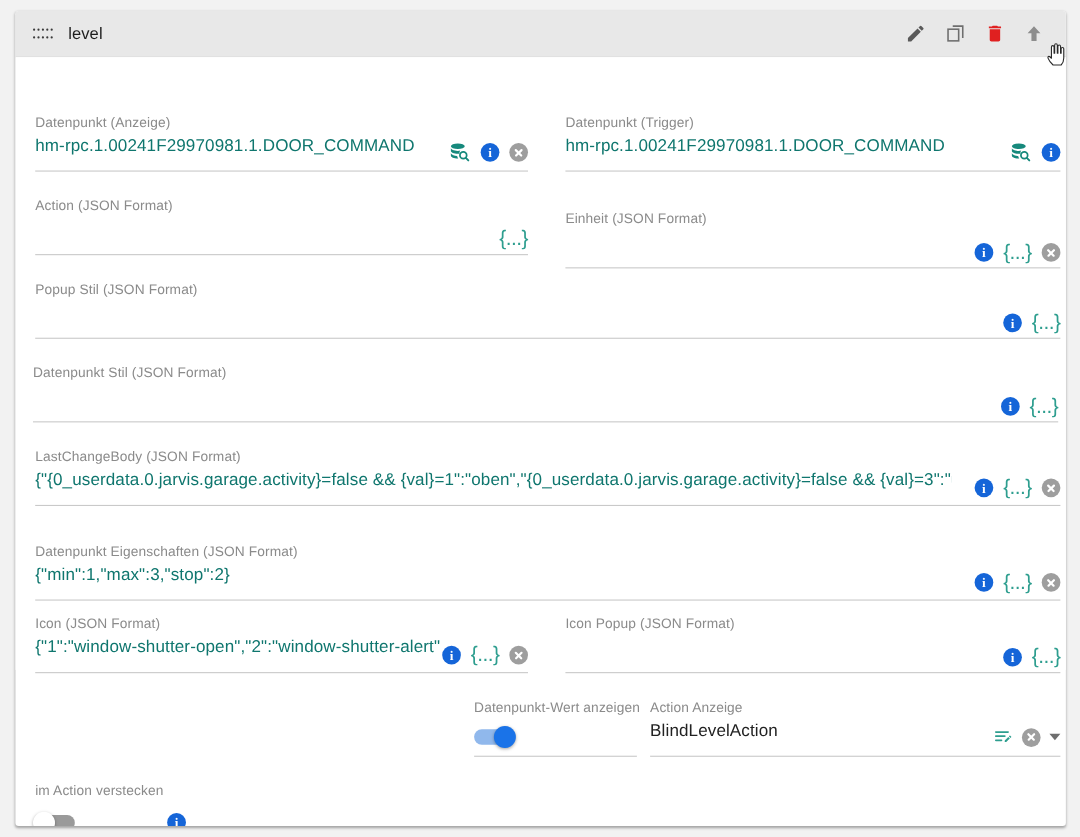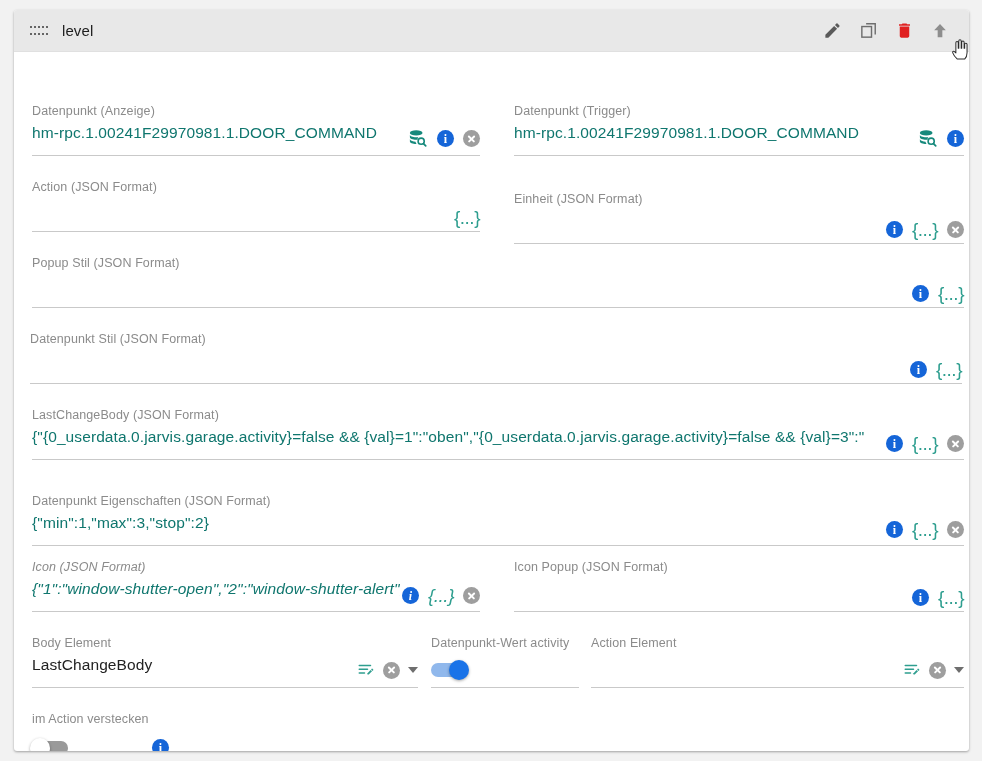--- a/index.html
+++ b/index.html
@@ -322,78 +322,64 @@
       <div class="field" style="position:absolute; left:18px; top:442px; width:932px;">
         <span class="flabel">Datenpunkt Eigenschaften (JSON Format)</span>
         <span class="fvalue" style="max-width:830px;">{"min":1,"max":3,"stop":2}</span>
         <div class="field-icons">
           <span class="ico info-badge">i</span>
           <span class="ico json-ico">{...}</span>
           <span class="ico clear-badge"></span>
         </div>
       </div>
 
-      <div class="field" style="position:absolute; left:18px; top:508px; width:448px;font-style:italic;">
+      <div class="field" style="position:absolute; left:18px; top:508px; width:448px;">
         <span class="flabel">Icon (JSON Format)</span>
         <span class="fvalue" style="max-width:368px;">{"1":"window-shutter-open","2":"window-shutter-alert","3":"\</span>
         <div class="field-icons">
           <span class="ico info-badge">i</span>
           <span class="ico json-ico">{...}</span>
           <span class="ico clear-badge"></span>
         </div>
       </div>
 
       <div class="field" style="position:absolute; left:500px; top:508px; width:450px;">
         <span class="flabel">Icon Popup (JSON Format)</span>
         <span class="fvalue"></span>
         <div class="field-icons mid">
           <span class="ico info-badge">i</span>
           <span class="ico json-ico">{...}</span>
         </div>
       </div>
 
-      <div class="field" style="position:absolute; left:18px; top:584px; width:386px;">
-        <span class="flabel">Body Element</span>
-        <span class="fvalue strong" style="max-width:290px;">LastChangeBody</span>
+
+      <div class="toggle-wrap field" style="position:absolute; left:417px; top:584px; width:148px;">
+        <span class="tg-label flabel">Datenpunkt-Wert anzeigen</span>
+        <div class="toggle on" style="margin-top:9px;">
+          <span class="track"></span>
+          <span class="knob"></span>
+        </div>
+      </div>
+
+      <div class="field" style="position:absolute; left:577px; top:584px; width:373px;">
+        <span class="flabel">Action Anzeige</span>
+        <span class="fvalue strong" style="max-width:280px;">BlindLevelAction</span>
         <div class="field-icons" style="bottom:8px; gap:8px;">
           <span class="ico">
             <svg width="18" height="18" viewBox="0 0 24 24">
               <path stroke="#2e9e8f" stroke-width="2" stroke-linecap="round" d="M3 6h15M3 11h11M3 16h7"></path>
               <path fill="#2e9e8f" d="m21.6 11.4-1-1a.7.7 0 0 0-1 0l-.8.8 2 2 .8-.8a.7.7 0 0 0 0-1z"></path>
               <path fill="#2e9e8f" d="m18.2 11.9-4.3 4.3V18h1.8l4.3-4.3z"></path>
             </svg>
           </span>
           <span class="ico clear-badge"></span>
           <span class="ico caret"></span>
         </div>
       </div>
 
-      <div class="toggle-wrap field" style="position:absolute; left:417px; top:584px; width:148px;">
-        <span class="tg-label flabel">Datenpunkt-Wert activity</span>
-        <div class="toggle on" style="margin-top:9px;">
-          <span class="track"></span>
-          <span class="knob"></span>
-        </div>
-      </div>
-
-      <div class="field" style="position:absolute; left:577px; top:584px; width:373px;">
-        <span class="flabel">Action Element</span>
-        <div class="field-icons" style="bottom:8px; gap:8px;">
-          <span class="ico">
-            <svg width="18" height="18" viewBox="0 0 24 24">
-              <path stroke="#2e9e8f" stroke-width="2" stroke-linecap="round" d="M3 6h15M3 11h11M3 16h7"></path>
-              <path fill="#2e9e8f" d="m21.6 11.4-1-1a.7.7 0 0 0-1 0l-.8.8 2 2 .8-.8a.7.7 0 0 0 0-1z"></path>
-              <path fill="#2e9e8f" d="m18.2 11.9-4.3 4.3V18h1.8l4.3-4.3z"></path>
-            </svg>
-          </span>
-          <span class="ico clear-badge"></span>
-          <span class="ico caret"></span>
-        </div>
-      </div>
-
       <div class="toggle-wrap field" style="position:absolute; left:18px; top:660px; width:155px;">
         <span class="tg-label flabel">im Action verstecken</span>
         <div style="display:flex; align-items:center; margin-top:9px;">
           <div class="toggle off">
             <span class="track"></span>
             <span class="knob"></span>
           </div>
           <span class="ico info-badge" style="margin-left:84px;">i</span>
         </div>
       </div>

